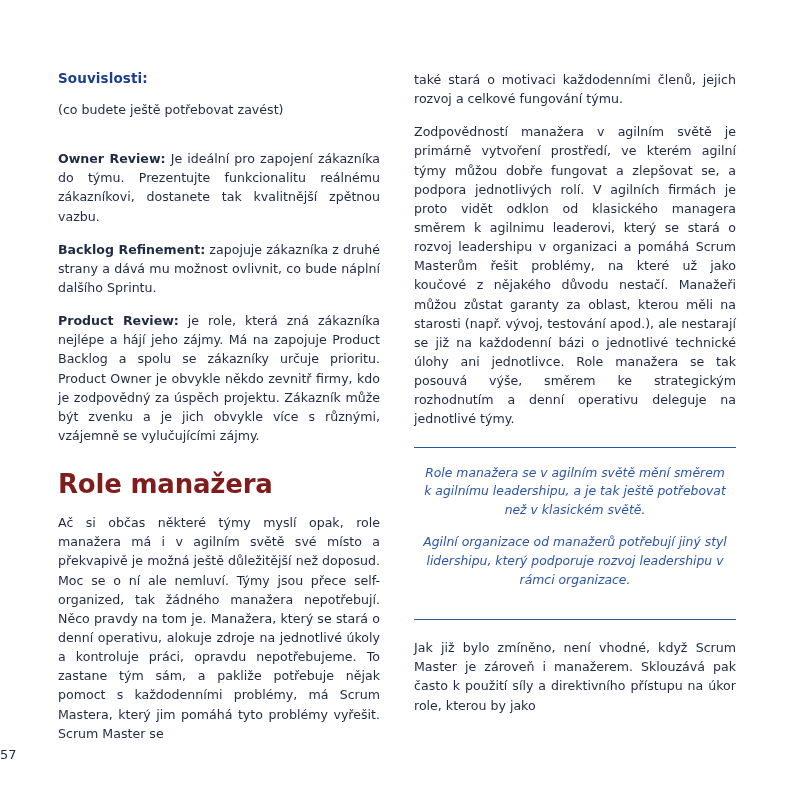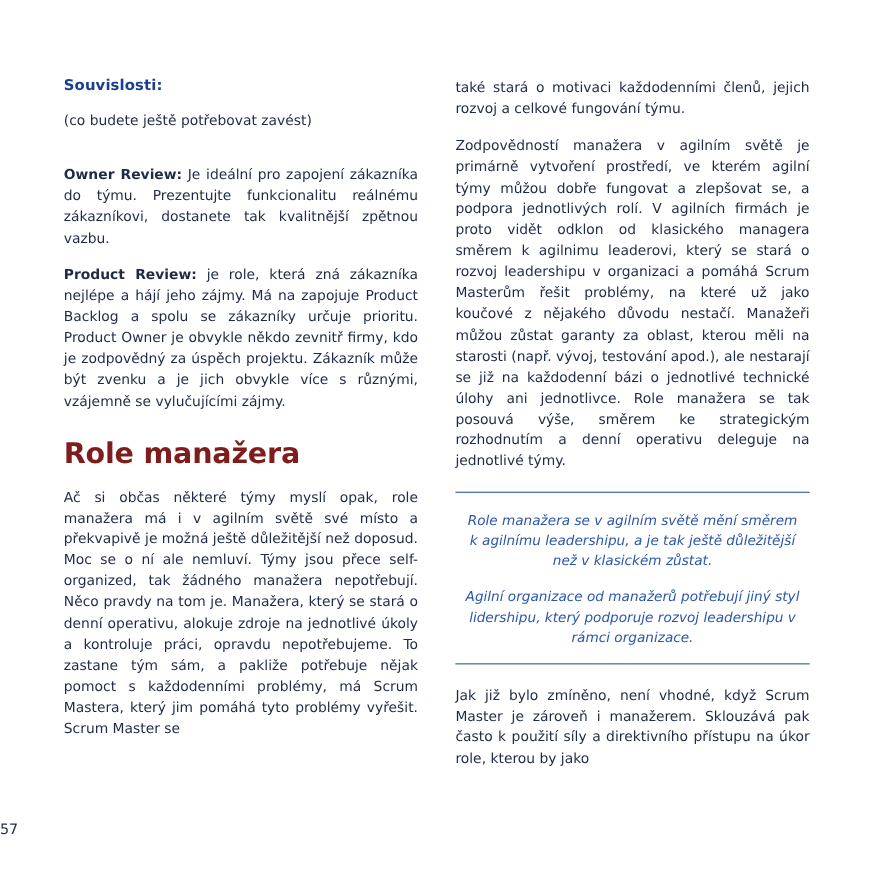--- a/index.html
+++ b/index.html
@@ -67,21 +67,21 @@
   }
   .quote-block p {
     text-align: center;
     font-style: italic;
     color: #2b56a8;
     font-size: 12.4px;
     line-height: 1.5;
     margin: 0 0 14px 0;
   }
   .quote-block p:last-child {
-    margin-bottom: 0;
+    margin-bottom: 16px;
   }
   .folio {
     position: absolute;
     left: 0;
     right: 0;
     bottom: 38px;
     text-align: left;
     font-size: 13px;
     color: #1f2a44;
   }
@@ -91,35 +91,36 @@
 
 <div class="page">
   <div class="columns">
 
     <div class="col">
       <div class="section-head">Souvislosti:</div>
       <p class="note">(co budete ještě potřebovat zavést)</p>
 
       <p><span class="lead">Owner Review:</span><span> Je ideální pro zapojení zákazníka do týmu. Prezentujte funkcionalitu reálnému zákazníkovi, dostanete tak kvalitnější zpětnou vazbu.</span></p>
 
+      <p><span class="lead">Backlog Refinement:</span><span> zapojuje zákazníka z druhé strany a dává mu možnost ovlivnit, co bude náplní dalšího Sprintu.</span></p>
 
       <p><span class="lead">Product Review:</span><span> je role, která zná zákazníka nejlépe a hájí jeho zájmy. Má na zapojuje Product Backlog a spolu se zákazníky určuje prioritu. Product Owner je obvykle někdo zevnitř firmy, kdo je zodpovědný za úspěch projektu. Zákazník může být zvenku a je jich obvykle více s různými, vzájemně se vylučujícími zájmy.</span></p>
 
       <h2 class="chapter">Role manažera</h2>
 
       <p>Ač si občas některé týmy myslí opak, role manažera má i v agilním světě své místo a překvapivě je možná ještě důležitější než doposud. Moc se o ní ale nemluví. Týmy jsou přece self-organized, tak žádného manažera nepotřebují. Něco pravdy na tom je. Manažera, který se stará o denní operativu, alokuje zdroje na jednotlivé úkoly a kontroluje práci, opravdu nepotřebujeme. To zastane tým sám, a pakliže potřebuje nějak pomoct s každodenními problémy, má Scrum Mastera, který jim pomáhá tyto problémy vyřešit. Scrum Master se</p>
     </div>
 
     <div class="col">
       <p>také stará o motivaci každodenními členů, jejich rozvoj a celkové fungování týmu.</p>
 
       <p>Zodpovědností manažera v agilním světě je primárně vytvoření prostředí, ve kterém agilní týmy můžou dobře fungovat a zlepšovat se, a podpora jednotlivých rolí. V agilních firmách je proto vidět odklon od klasického managera směrem k agilnimu leaderovi, který se stará o rozvoj leadershipu v organizaci a pomáhá Scrum Masterům řešit problémy, na které už jako koučové z nějakého důvodu nestačí. Manažeři můžou zůstat garanty za oblast, kterou měli na starosti (např. vývoj, testování apod.), ale nestarají se již na každodenní bázi o jednotlivé technické úlohy ani jednotlivce. Role manažera se tak posouvá výše, směrem ke strategickým rozhodnutím a denní operativu deleguje na jednotlivé týmy.</p>
 
       <div class="quote-block">
-        <p>Role manažera se v agilním světě mění směrem k agilnímu leadershipu, a je tak ještě důležitější než v klasickém zůstat.</p>
+        <p>Role manažera se v agilním světě mění směrem k agilnímu leadershipu, a je tak ještě potřebovat než v klasickém světě.</p>
         <p>Agilní organizace od manažerů potřebují jiný styl lidershipu, který podporuje rozvoj leadershipu v rámci organizace.</p>
       </div>
 
       <p>Jak již bylo zmíněno, není vhodné, když Scrum Master je zároveň i manažerem. Sklouzává pak často k použití síly a direktivního přístupu na úkor role, kterou by jako</p>
     </div>
 
   </div>
 
   <div class="folio">57</div>
 </div>

